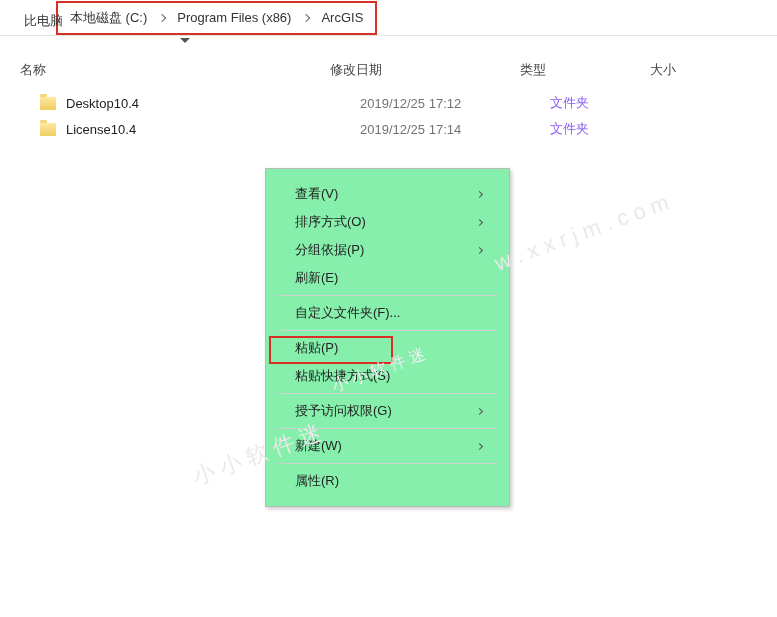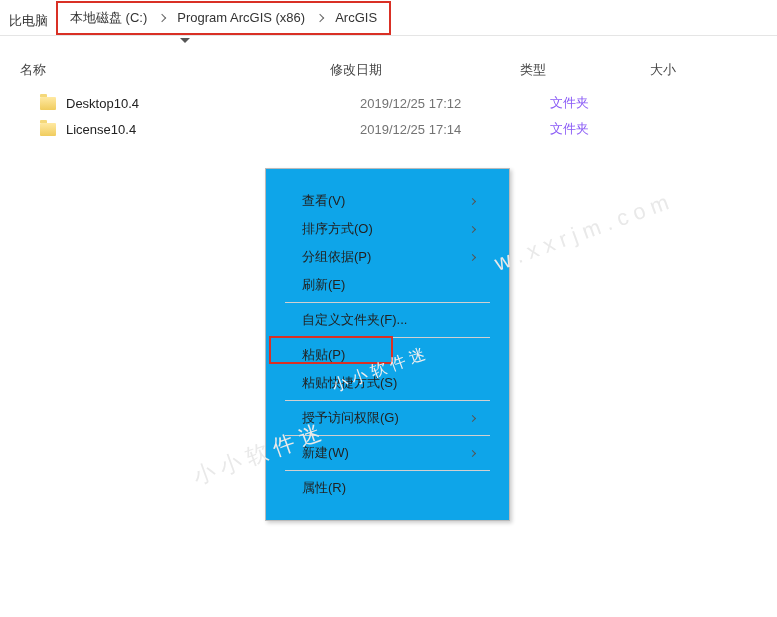--- a/index.html
+++ b/index.html
@@ -16,21 +16,21 @@
       margin-left: 52px;
     }
     .crumb {
       font-size: 13px; color: #333; padding: 4px 6px; cursor: pointer;
     }
     .chevron-right {
       display: inline-block; width: 6px; height: 6px;
       border-top: 1px solid #666; border-right: 1px solid #666;
       transform: rotate(45deg); margin: 0 6px;
     }
-    .root-label { font-size: 13px; color: #333; padding: 4px 9px; position: absolute; left: 0; top: 8px;}
+    .root-label { font-size: 13px; color: #333; padding: 4px 24px; position: absolute; left: 0; top: 8px;}
     
     .dropdown-arrow {
       position: absolute; left: 180px; top: 38px;
       width: 0; height: 0;
       border-left: 5px solid transparent;
       border-right: 5px solid transparent;
       border-top: 5px solid #555;
     }
     
     .column-headers {
@@ -56,24 +56,24 @@
     .folder-icon::before {
       content: ""; position: absolute; top: -3px; left: 0;
       width: 7px; height: 3px; background: #f4d87a; border-radius: 1px 1px 0 0;
     }
     .file-name { width: 294px; color: #222; }
     .file-date { width: 190px; color: #737373; }
     .file-type { width: 130px; color: #8b5cf6; }
     
     .context-menu {
       position: absolute; left: 265px; top: 168px;
-      width: 245px; background: #0ea5e9;
+      width: 245px; background: #86efac;
       border: 1px solid #bababa;
       box-shadow: 2px 2px 4px rgba(0,0,0,.2);
-      font-size: 13px; padding: 18px;
+      font-size: 13px; padding: 11px;
     }
     .menu-item {
       display: flex; align-items: center; justify-content: space-between;
       height: 28px; padding: 0 16px 0 18px; cursor: pointer;
       color: #222;
     }
     .submenu-arrow {
       width: 5px; height: 5px; border-top: 1px solid #555;
       border-right: 1px solid #555; transform: rotate(45deg);
     }
@@ -95,21 +95,21 @@
   </style>
 </head>
 <body>
 
 <div class="root-label">比电脑</div>
 
 <div class="breadcrumb-bar">
   <div class="breadcrumb-highlight">
     <span class="crumb">本地磁盘 (C:)</span>
     <span class="chevron-right"></span>
-    <span class="crumb">Program ArcGIS (x86)</span>
+    <span class="crumb">Program Files (x86)</span>
     <span class="chevron-right"></span>
     <span class="crumb">ArcGIS</span>
   </div>
 </div>
 
 <div class="dropdown-arrow"></div>
 
 <div class="column-headers">
   <div class="col-name">名称</div>
   <div class="col-date">修改日期</div>

